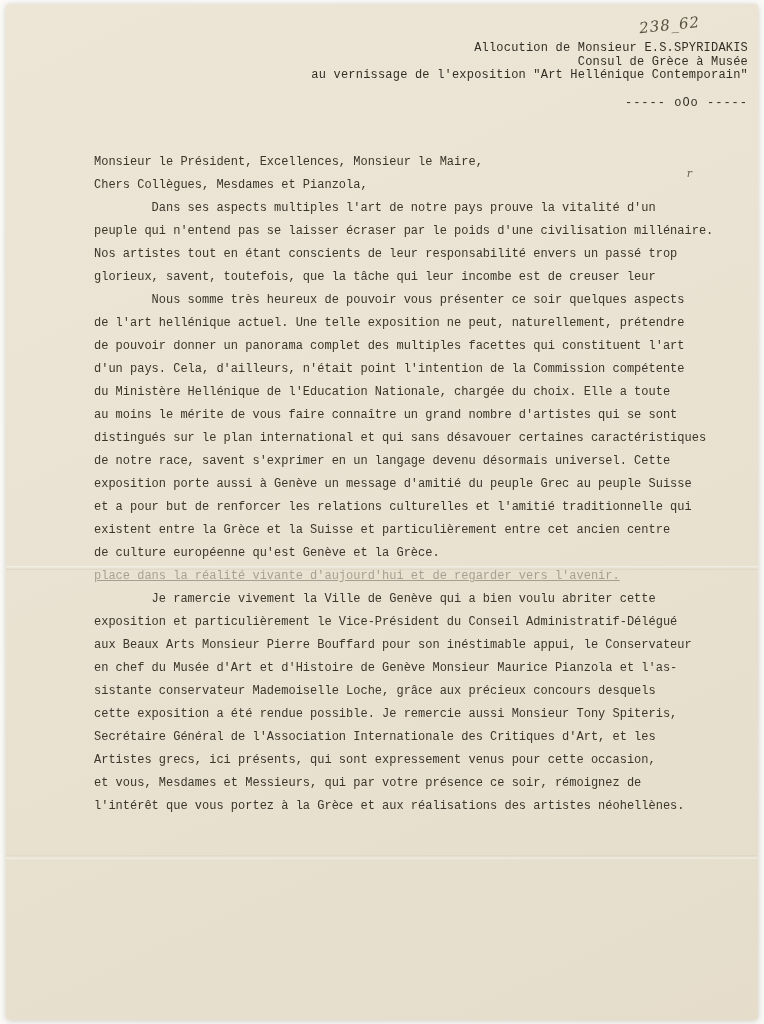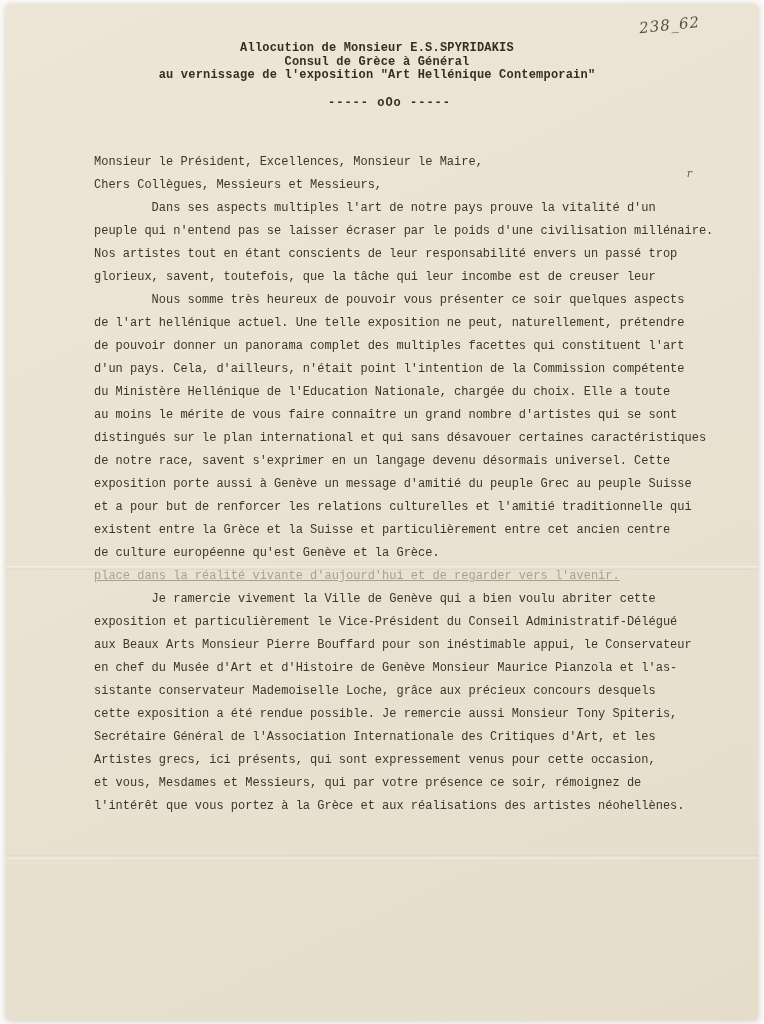--- a/index.html
+++ b/index.html
@@ -49,22 +49,22 @@
     font-size: 15px;
     color: #56503f;
     transform: rotate(-6deg);
     letter-spacing: 1px;
   }
   .header {
     position: absolute;
     top: 38px;
     left: 0;
     right: 10px;
-    text-align: center;
-    font-weight: bold;
+    text-align: right;
+    font-weight: normal;
     font-size: 12px;
     line-height: 13.5px;
     color: #332e25;
     letter-spacing: 0.2px;
   }
   .header .h-line {
     white-space: pre;
   }
   .header .separator {
     margin-top: 14px;
@@ -104,30 +104,30 @@
 
 <div class="paper">
 
   <div class="crease crease-1"></div>
   <div class="crease crease-2"></div>
 
   <div class="annotation">238_62</div>
 
   <div class="header">
     <div class="h-line">Allocution de Monsieur E.S.SPYRIDAKIS</div>
-    <div class="h-line">Consul de Grèce à Général</div>
+    <div class="h-line">Consul de Grèce à Musée</div>
     <div class="h-line">au vernissage de l'exposition "Art Hellénique Contemporain"</div>
     <div class="h-line separator">----- oOo -----</div>
   </div>
 
   <div class="ink-mark">r</div>
 
   <div class="doc-body">
     <div class="line">Monsieur le Président, Excellences, Monsieur le Maire,</div>
-    <div class="line">Chers Collègues, Messieurs et Messieurs,</div>
+    <div class="line">Chers Collègues, Mesdames et Pianzola,</div>
     <div class="para">        Dans ses aspects multiples l'art de notre pays prouve la vitalité d'un
 peuple qui n'entend pas se laisser écraser par le poids d'une civilisation millénaire.
 Nos artistes tout en étant conscients de leur responsabilité envers un passé trop
 glorieux, savent, toutefois, que la tâche qui leur incombe est de creuser leur</div>
     <div class="para">        Nous somme très heureux de pouvoir vous présenter ce soir quelques aspects
 de l'art hellénique actuel. Une telle exposition ne peut, naturellement, prétendre
 de pouvoir donner un panorama complet des multiples facettes qui constituent l'art
 d'un pays. Cela, d'ailleurs, n'était point l'intention de la Commission compétente
 du Ministère Hellénique de l'Education Nationale, chargée du choix. Elle a toute
 au moins le mérite de vous faire connaître un grand nombre d'artistes qui se sont

